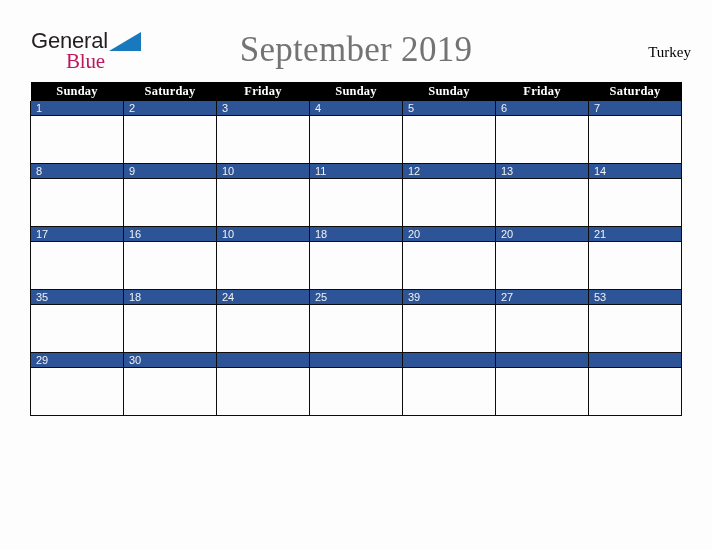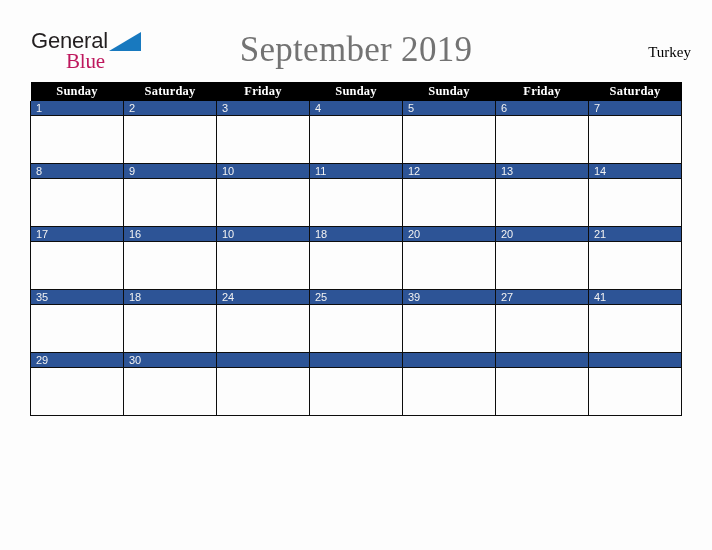--- a/index.html
+++ b/index.html
@@ -291,21 +291,21 @@
             </td>
           <td>
               <span class="daynum">39</span>
               <div class="cellbody"></div>
             </td>
           <td>
               <span class="daynum">27</span>
               <div class="cellbody"></div>
             </td>
           <td>
-              <span class="daynum">41</span>
+              <span class="daynum">53</span>
               <div class="cellbody"></div>
             </td>
         </tr>
         <tr>
           <td>
               <span class="daynum">29</span>
               <div class="cellbody"></div>
             </td>
           <td>
               <span class="daynum">30</span>

